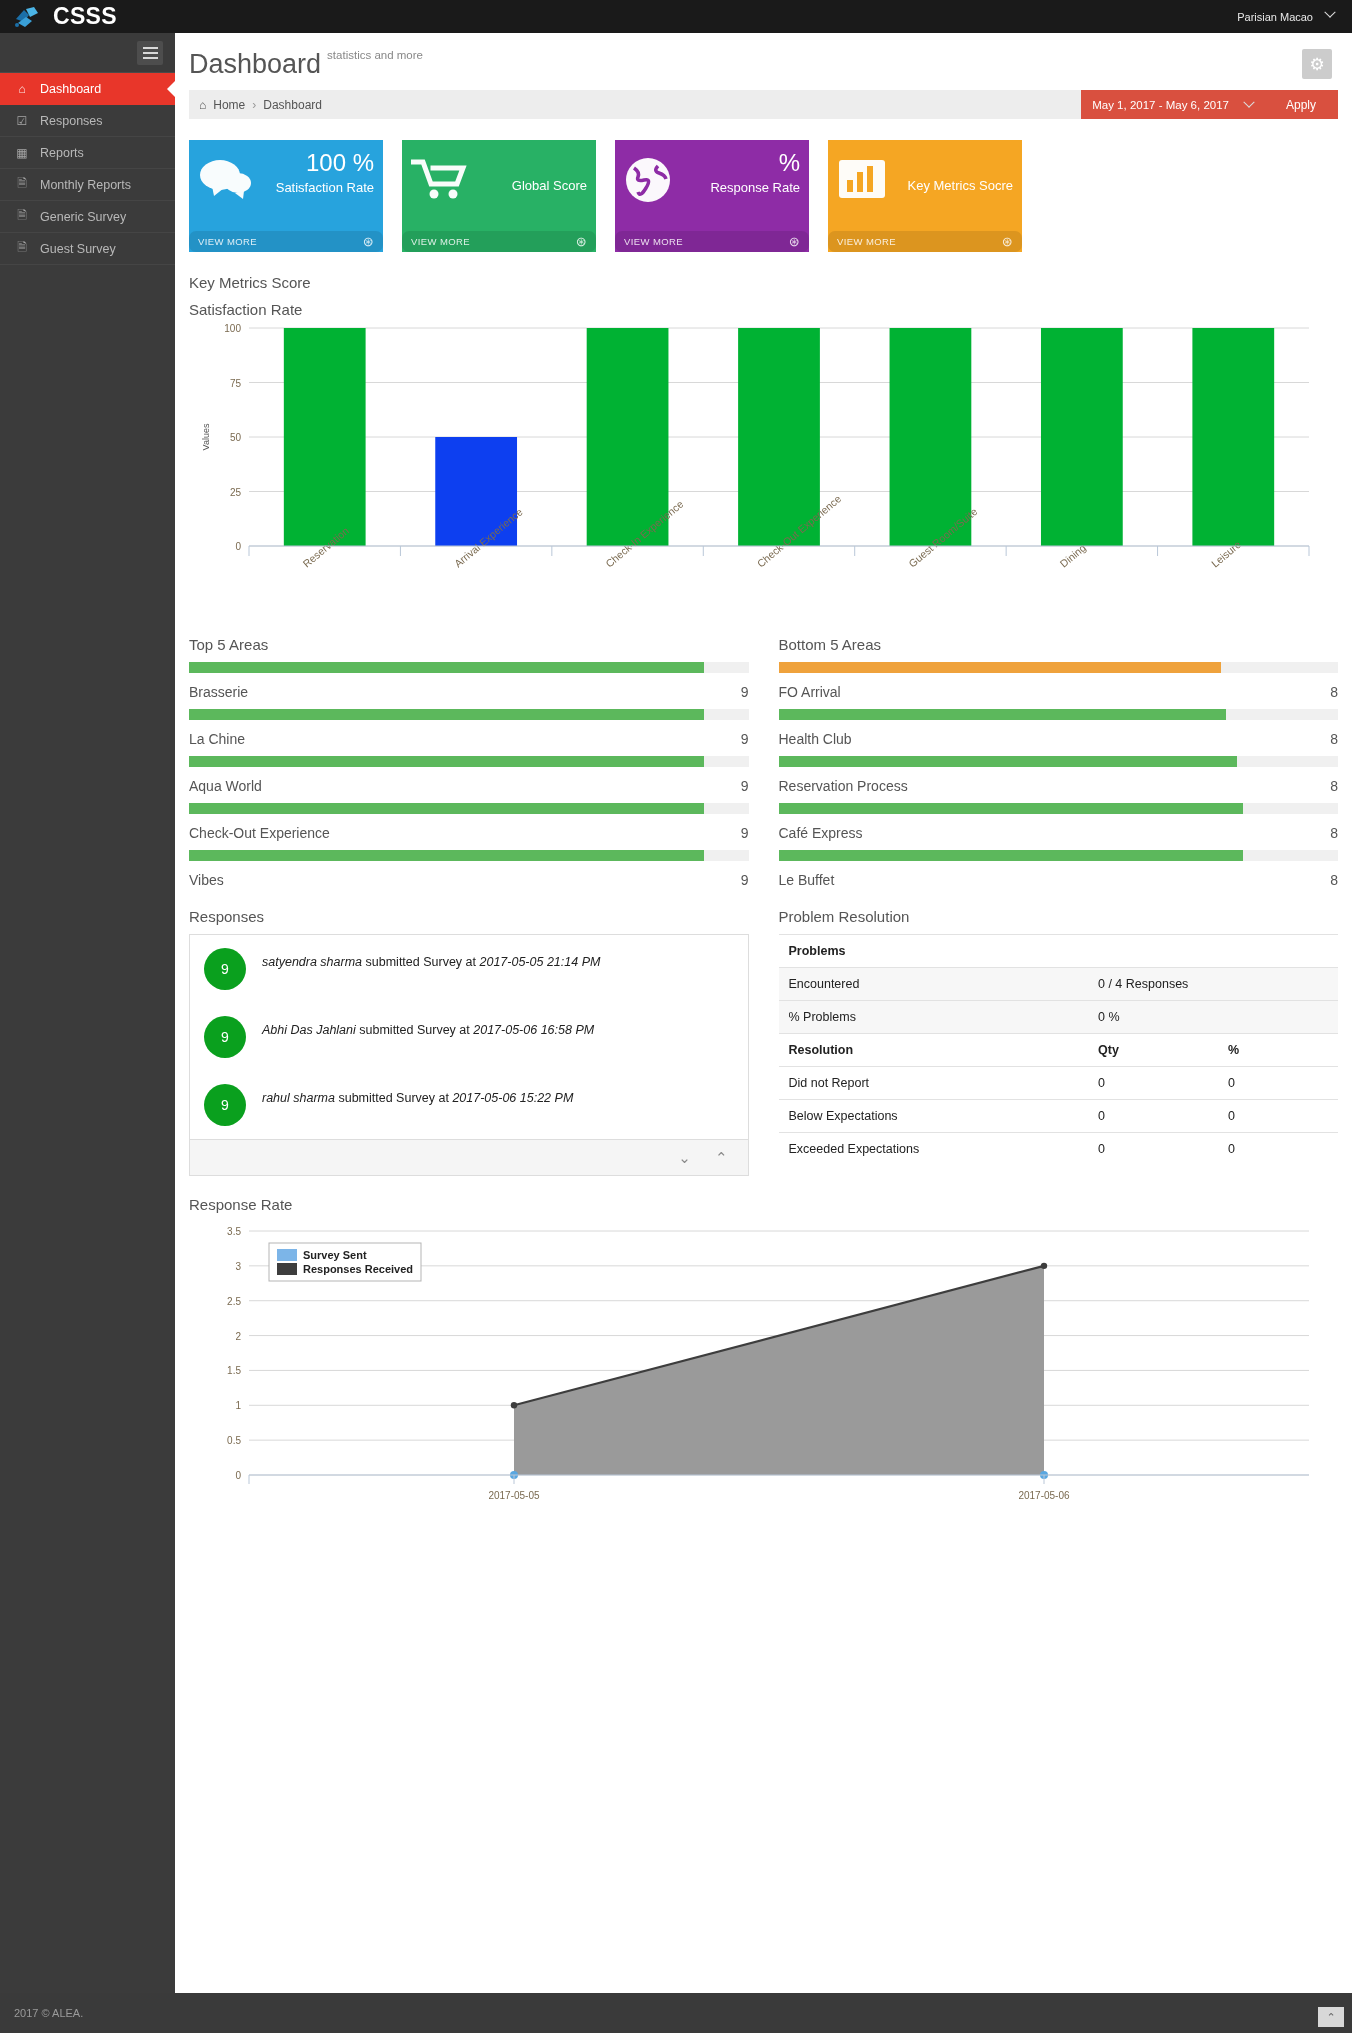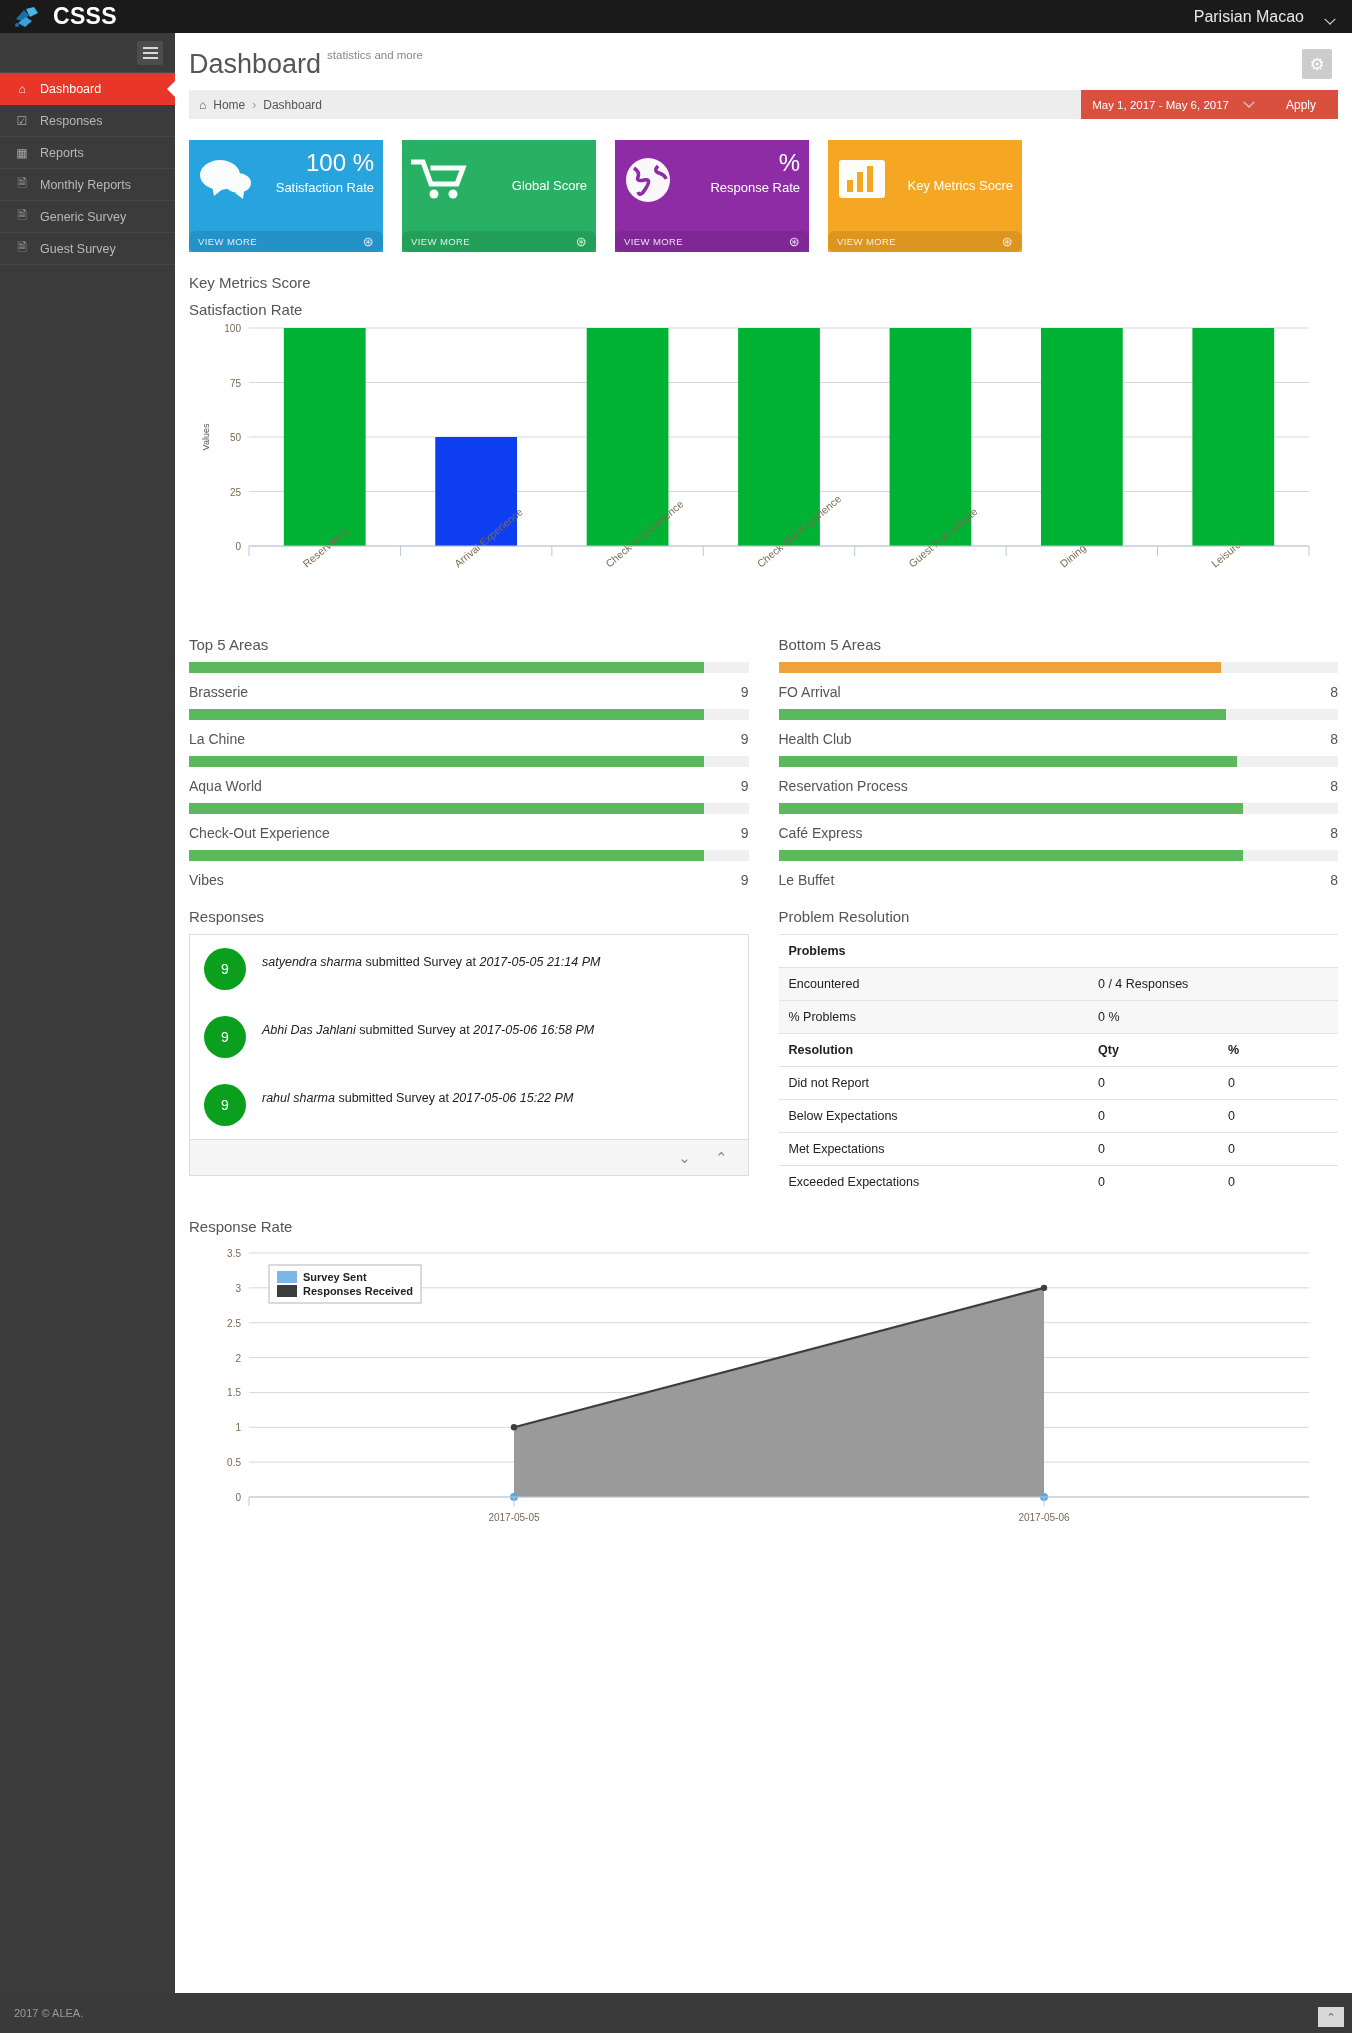--- a/index.html
+++ b/index.html
@@ -11,22 +11,22 @@
   }
   
   .topbar {
     position: absolute; top: 0; left: 0; width: 1352px; height: 33px;
     background: #1a1a1a; display: flex; align-items: center;
   }
   .brand { display: flex; align-items: center; width: 175px; padding-left: 14px; gap: 9px; }
   .brand-logo { width: 30px; height: 22px; position: relative; }
   .brand-text { color: #fff; font-size: 23px; font-weight: bold; letter-spacing: .3px; }
   .topbar-right {
-    margin-left: auto; display: flex; align-items: flex-end; gap: 22px;
-    padding-right: 18px; color: #e8e8e8; font-size: 16px;
+    margin-left: auto; display: flex; align-items: flex-start; gap: 13px;
+    padding-right: 18px; color: #e8e8e8; font-size: 11px;
   }
   .caret-dn { display:inline-block; width:8px; height:8px; border-right:1.6px solid #ddd; border-bottom:1.6px solid #ddd; transform: rotate(45deg) translate(-2px,-2px); }
 
   
   .sidebar {
     position: absolute; top: 33px; left: 0; width: 175px; height: 2000px;
     background: #3b3b3b;
   }
   .ham-row { height: 40px; display:flex; align-items:center; justify-content:flex-end; padding-right: 12px;
              border-bottom: 1px solid #4a4a4a; }
@@ -458,25 +458,20 @@
               <td class="">Did not Report</td>
               <td class="c2">0</td>
               <td class="c3">0</td>
             </tr>
             <tr>
               <td class="">Below Expectations</td>
               <td class="c2">0</td>
               <td class="c3">0</td>
             </tr>
             <tr>
-              <td class="">Met Expectations</td>
-              <td class="c2">0</td>
-              <td class="c3">0</td>
-            </tr>
-            <tr>
               <td class="">Exceeded Expectations</td>
               <td class="c2">0</td>
               <td class="c3">0</td>
             </tr>
           </tbody>
       </table>
     </div>
   </div>
 
   <div style="padding: 20px 14px 0 14px;">

